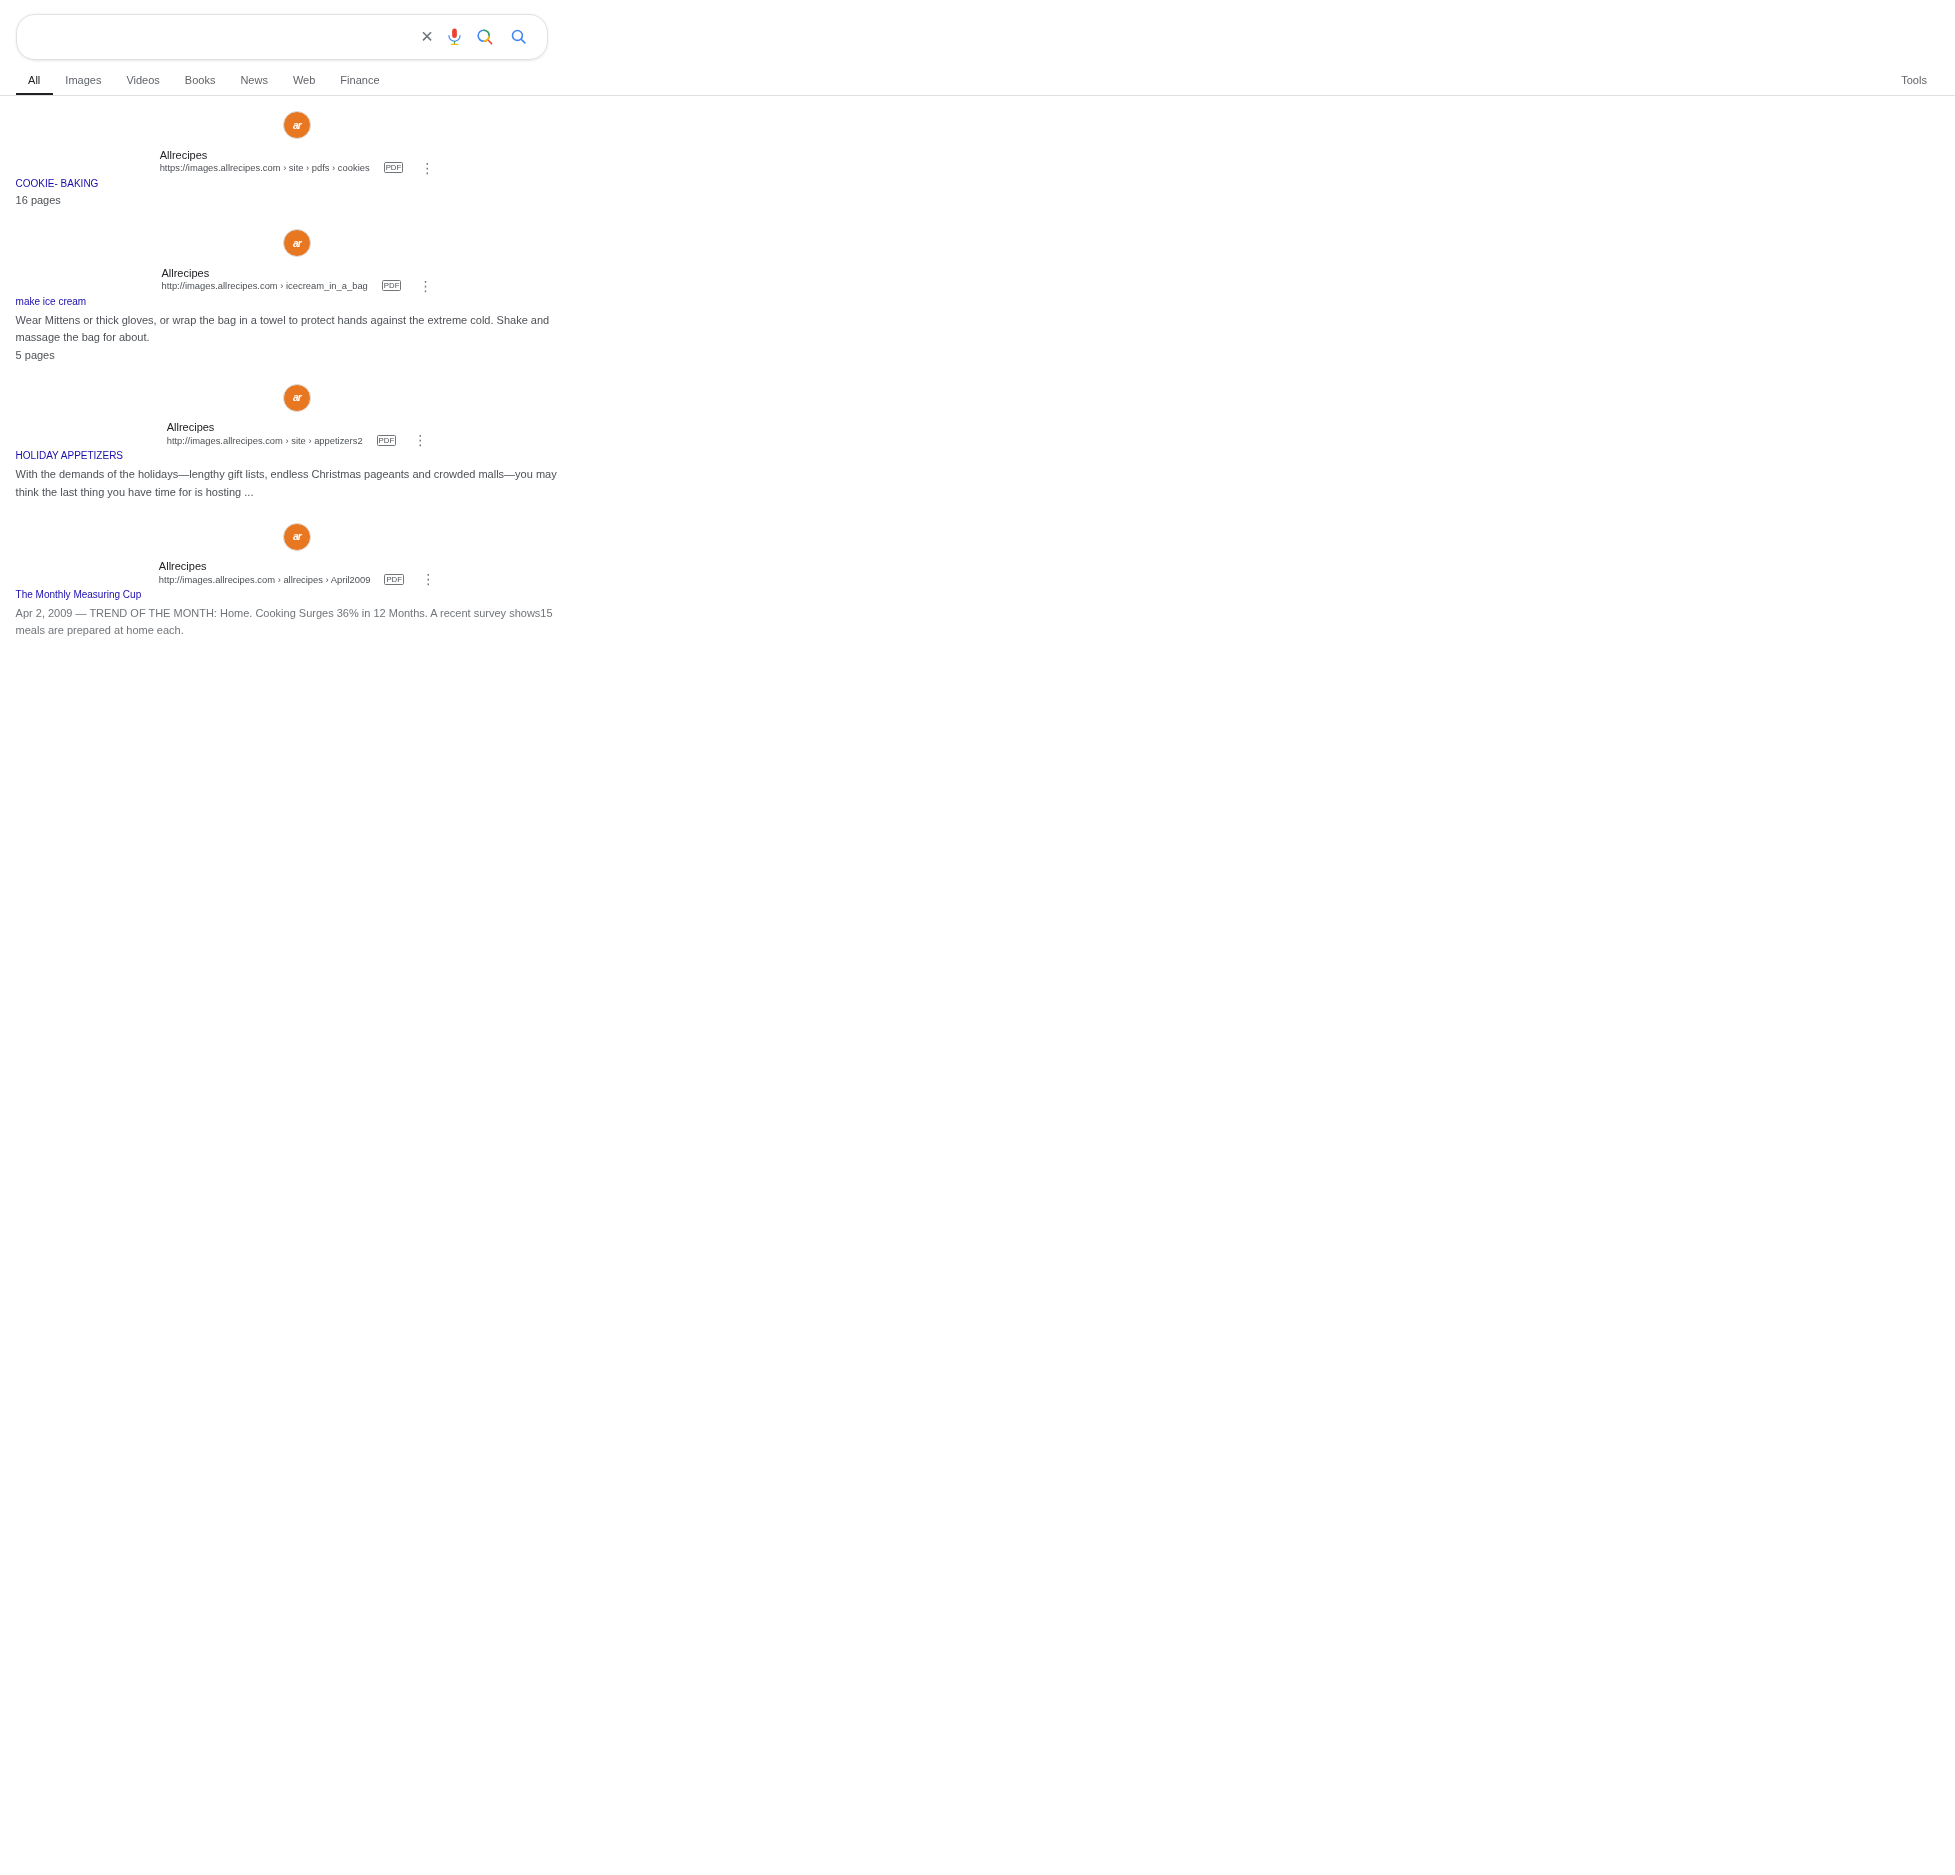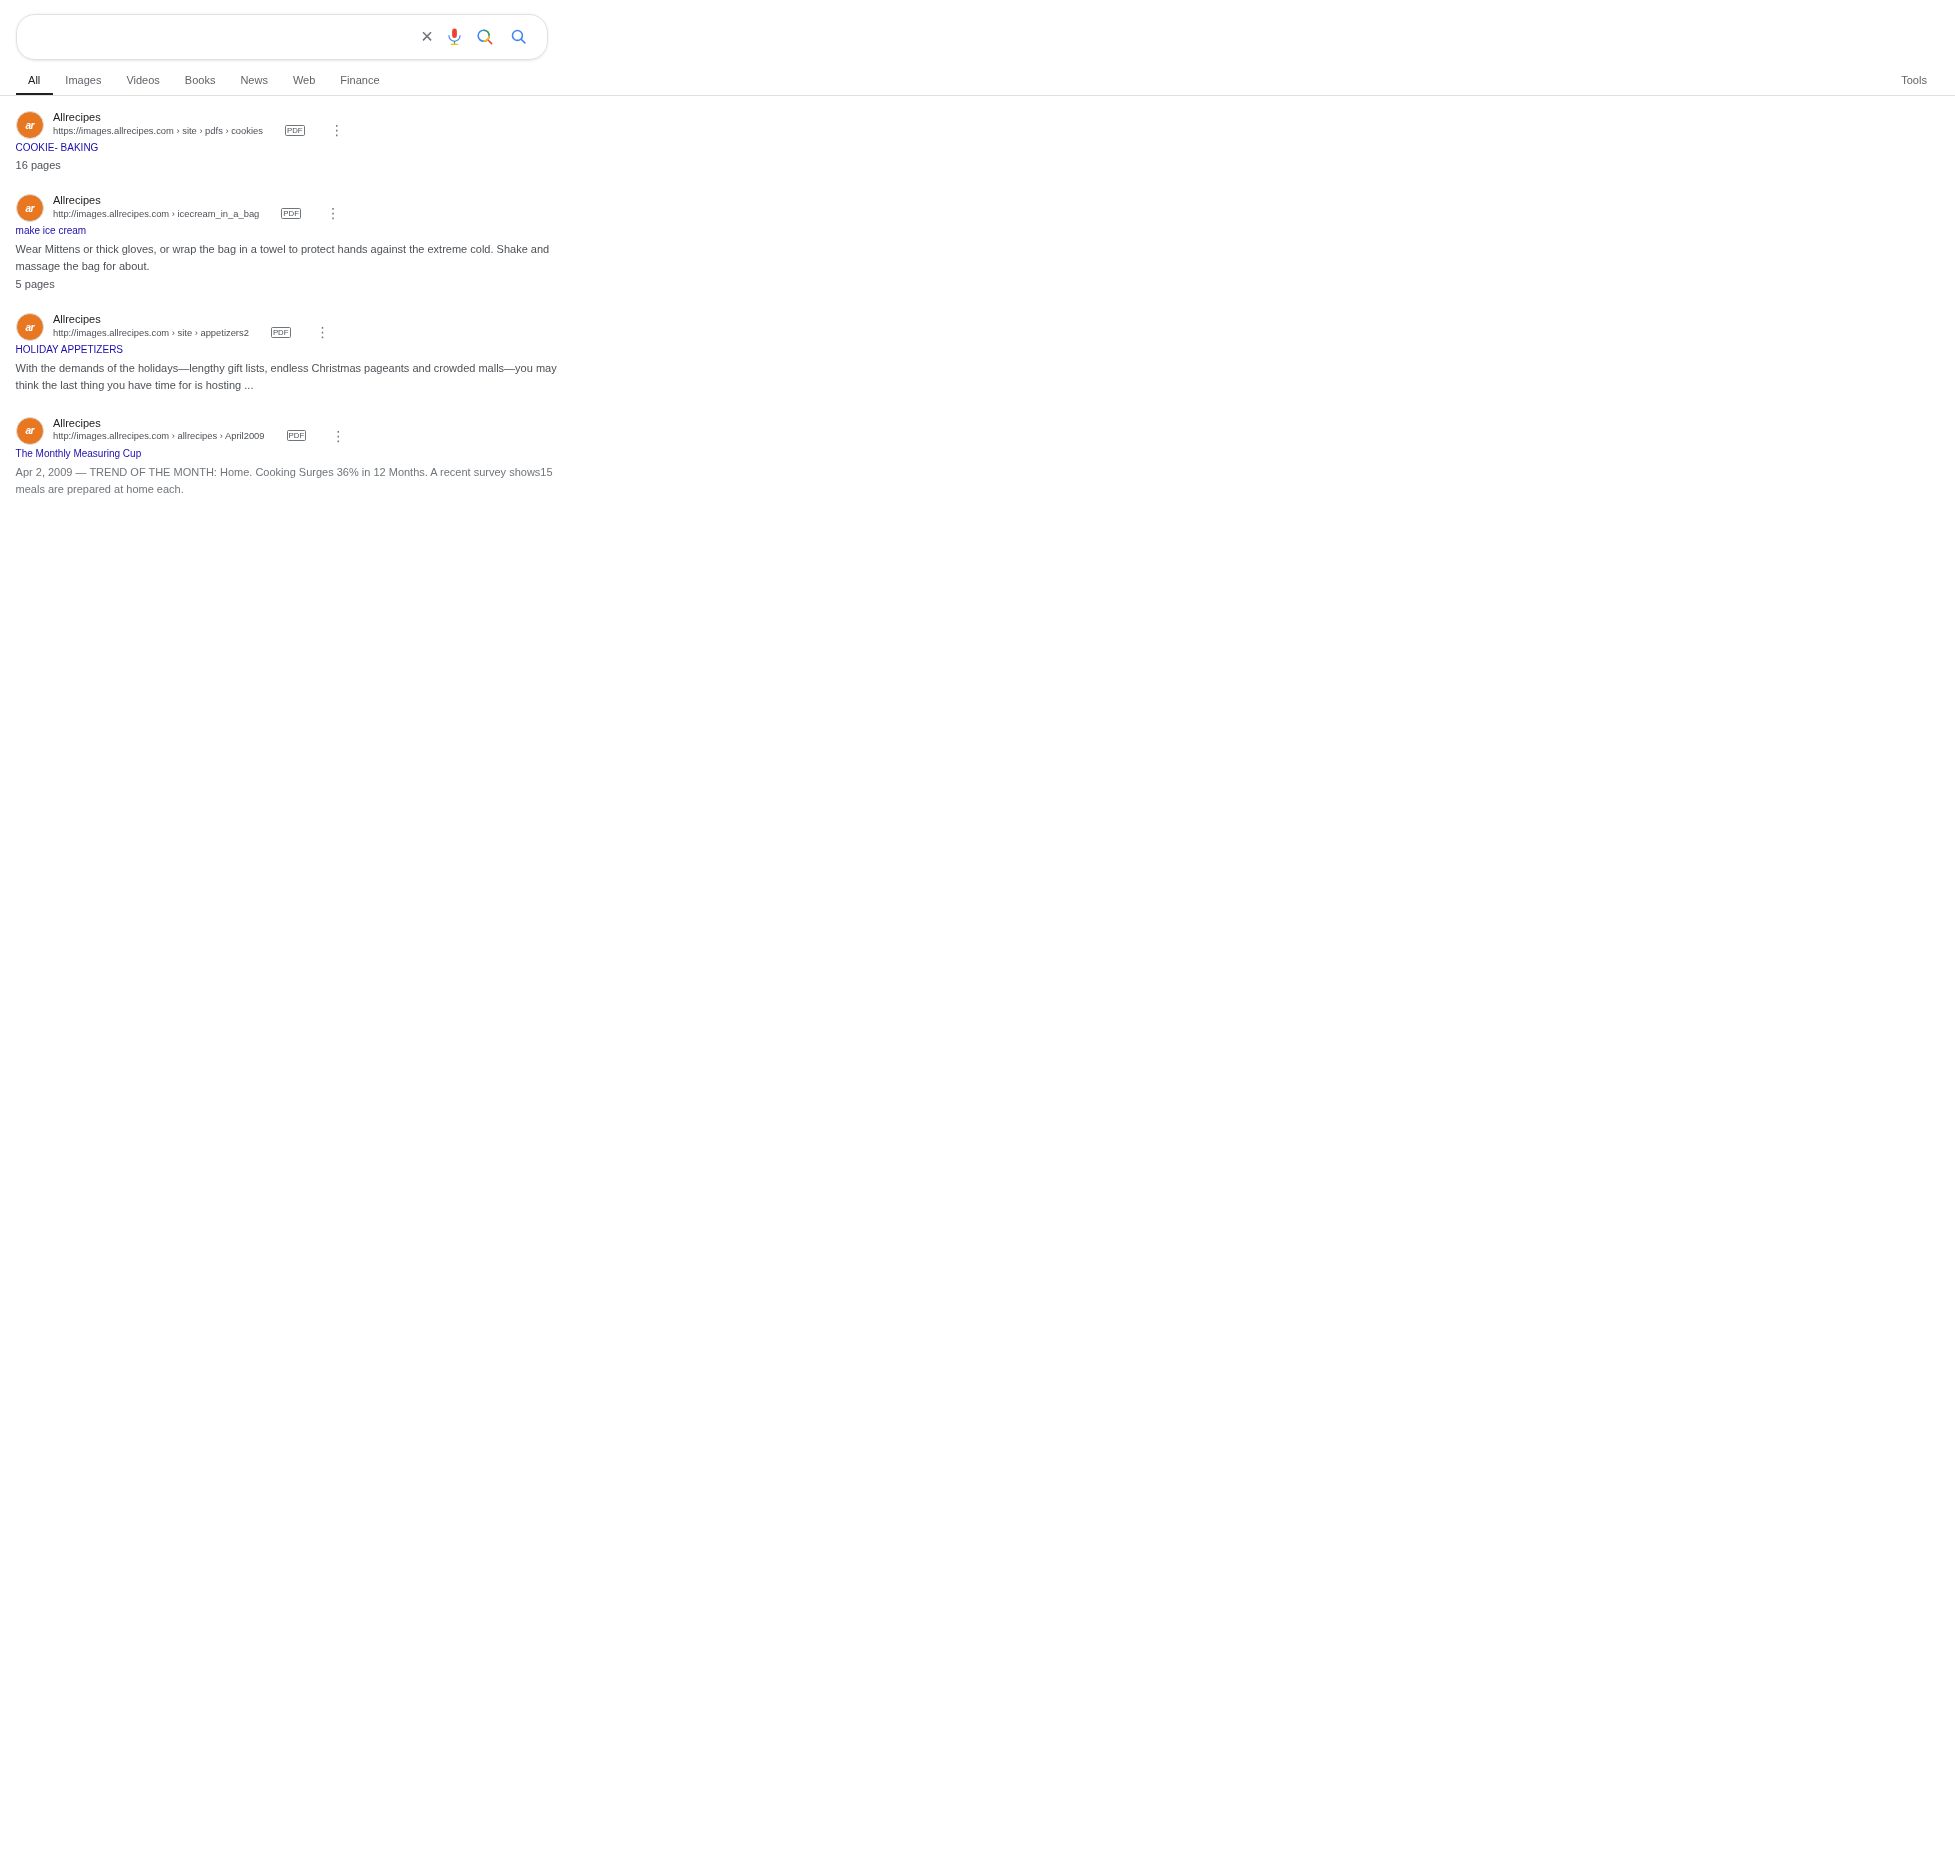--- a/index.html
+++ b/index.html
@@ -108,22 +108,24 @@
       padding: 15.6px 15.6px 15.6px 15.6px;
       max-width: 594px;
     }
 
     .result-item {
       margin-bottom: 22px;
     }
 
     .result-site {
       display: flex;
+      align-items: center;
       gap: 9.4px;
       margin-bottom: 3.1px;
+      flex-direction: column;
     }
 
     .site-logo {
       width: 28px;
       height: 28px;
       border-radius: 50%;
       background: #e87722;
       display: flex;
       align-items: center;
       justify-content: center;
@@ -144,21 +146,21 @@
       flex-direction: column;
     }
     .site-name {
       font-size: 11px;
       color: #202124;
       font-weight: 500;
     }
     .site-url-row {
       display: flex;
       align-items: center;
-      gap: 22px;
+      gap: 14px;
     }
     .site-url {
       font-size: 9.4px;
       color: #4d5156;
     }
     .pdf-badge {
       border: 0.8px solid #70757a;
       border-radius: 1.6px;
       font-size: 7.8px;
       color: #4d5156;

